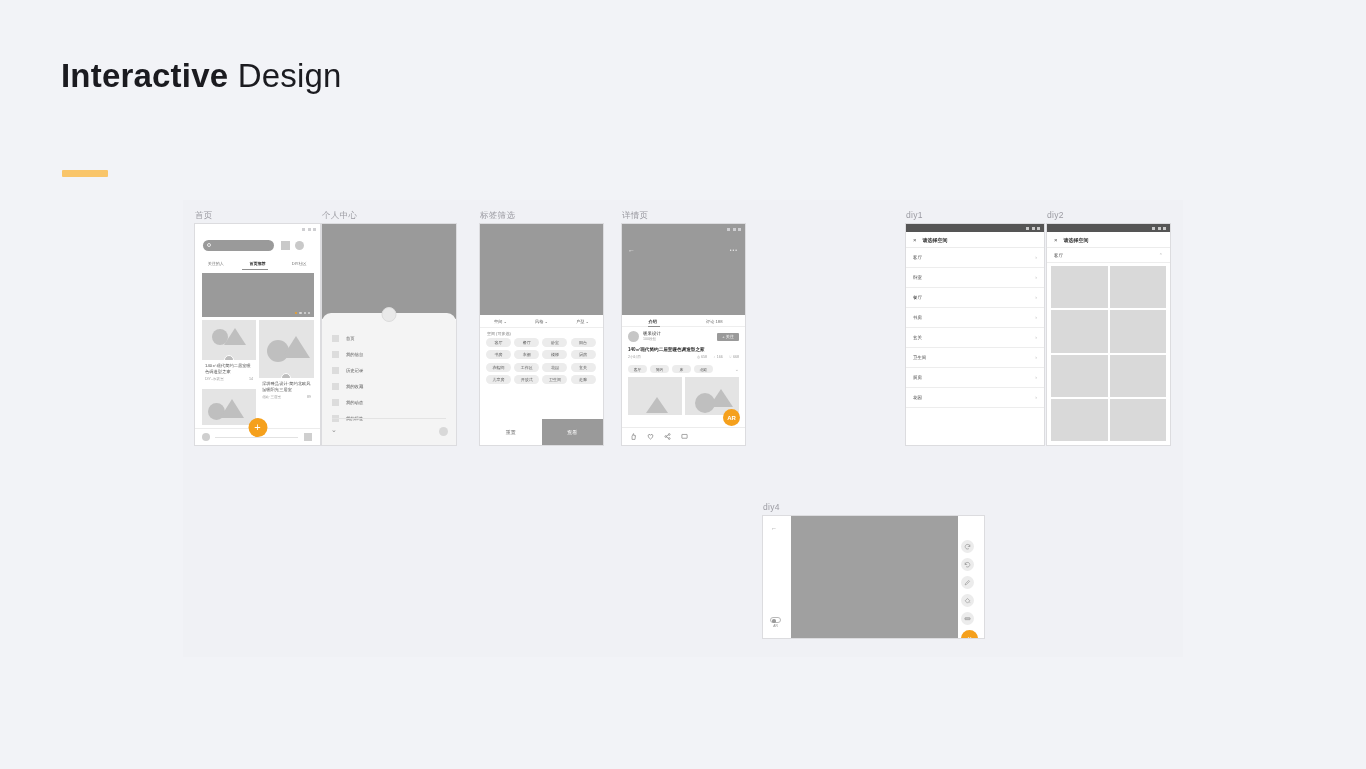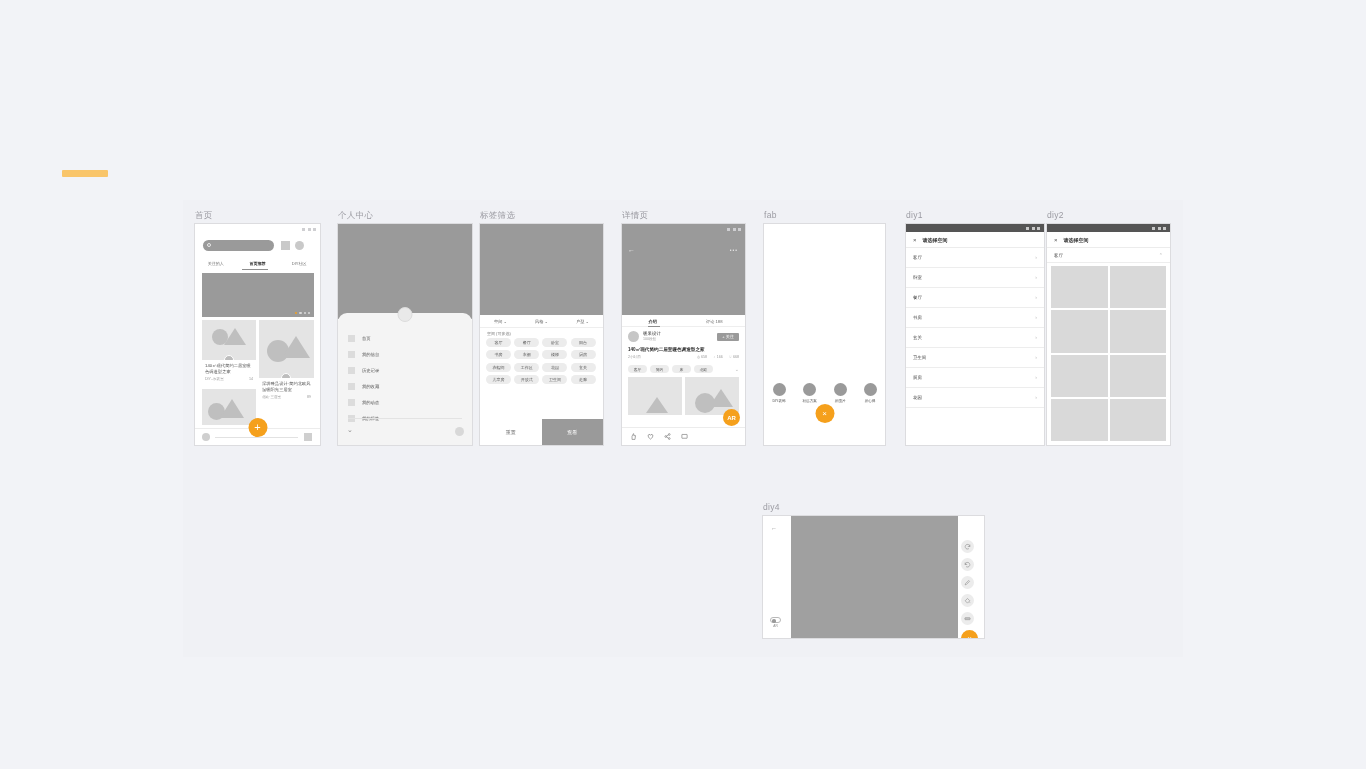--- a/index.html
+++ b/index.html
@@ -92,21 +92,21 @@
   }
   #s1 .bottomnav .b1 { position: absolute; left: 7px; top: 4px; width: 8px; height: 8px; border-radius: 50%; background: #cfcfcf; }
   #s1 .bottomnav .b2 { position: absolute; right: 8px; top: 4px; width: 8px; height: 8px; background: #cfcfcf; }
   #s1 .bottomnav .line { position: absolute; left: 20px; right: 22px; top: 8px; height: 1px; background: #e2e2e2; }
 
   
   .shape-circ { position: absolute; border-radius: 50%; background: #bfbfbf; }
   .shape-tri { position: absolute; width: 0; height: 0; border-style: solid; border-color: transparent; }
 
   
-  #s2 { left: 337px; top: 223px; width: 136px; height: 223px; text-align: right; }
+  #s2 { left: 321px; top: 223px; width: 136px; height: 223px; text-align: right; }
   #s2 .head { position: absolute; left: 0; top: 0; width: 100%; height: 95px; background: #9a9a9a; }
   #s2 .sheet {
     position: absolute; left: 0; top: 89px; width: 100%; bottom: 0;
     background: #f4f4f4; border-top-left-radius: 9px; border-top-right-radius: 9px;
   }
   #s2 .knob {
     position: absolute; left: 50%; top: 83px; transform: translateX(-50%);
     width: 15px; height: 15px; border-radius: 50%; background: #e9e9e9;
     border: 1px solid #dcdcdc;
   }
@@ -222,20 +222,23 @@
     width: 13px; height: 13px; border-radius: 50%; background: #ececec;
     display: flex; align-items: center; justify-content: center; color: #8a8a8a; font-size: 6px; line-height: 1;
   }
   #s9 .tools .tb svg { width: 7px; height: 7px; }
 </style>
 </head>
 <body>
 
 <div id="root">
 
+  <div class="title-en">
+    <b>Interactive</b><span> Design</span>
+  </div>
   <div class="title-rule"></div>
 
   <div class="panel"></div>
 
   <div class="frame" id="s1">
     <div class="flabel">首页</div>
     <div class="phone">
       <div class="topbar">
         <div class="chrome" style="top:4px">
             <i></i>
@@ -459,44 +462,20 @@
           </svg>
         <svg viewBox="0 0 24 24" fill="none" stroke="#6b6b6b" stroke-width="2">
             <rect x="3" y="5" width="18" height="13" rx="1"></rect>
           </svg>
       </div>
 
       <div class="fab" style="right:5px;bottom:19px;width:17px;height:17px;font-size:6px;font-weight:700;">AR</div>
     </div>
   </div>
 
-  <div class="frame" id="s5">
-    <div class="flabel">fab</div>
-    <div class="phone">
-      <div class="row">
-        <div class="it">
-            <div class="c"></div>
-            <div class="t">DIY装饰</div>
-          </div>
-        <div class="it">
-            <div class="c"></div>
-            <div class="t">精选方案</div>
-          </div>
-        <div class="it">
-            <div class="c"></div>
-            <div class="t">发图片</div>
-          </div>
-        <div class="it">
-            <div class="c"></div>
-            <div class="t">发心得</div>
-          </div>
-      </div>
-      <div class="fab" style="left:50%;transform:translateX(-50%);bottom:22px;width:19px;height:19px;font-size:8px;">×</div>
-    </div>
-  </div>
 
   <div class="frame" id="s6">
     <div class="flabel">diy1</div>
     <div class="phone">
       <div class="chromebar">
         <div class="chrome" style="top:2.5px">
             <i></i>
             <i></i>
             <i></i>
           </div>

